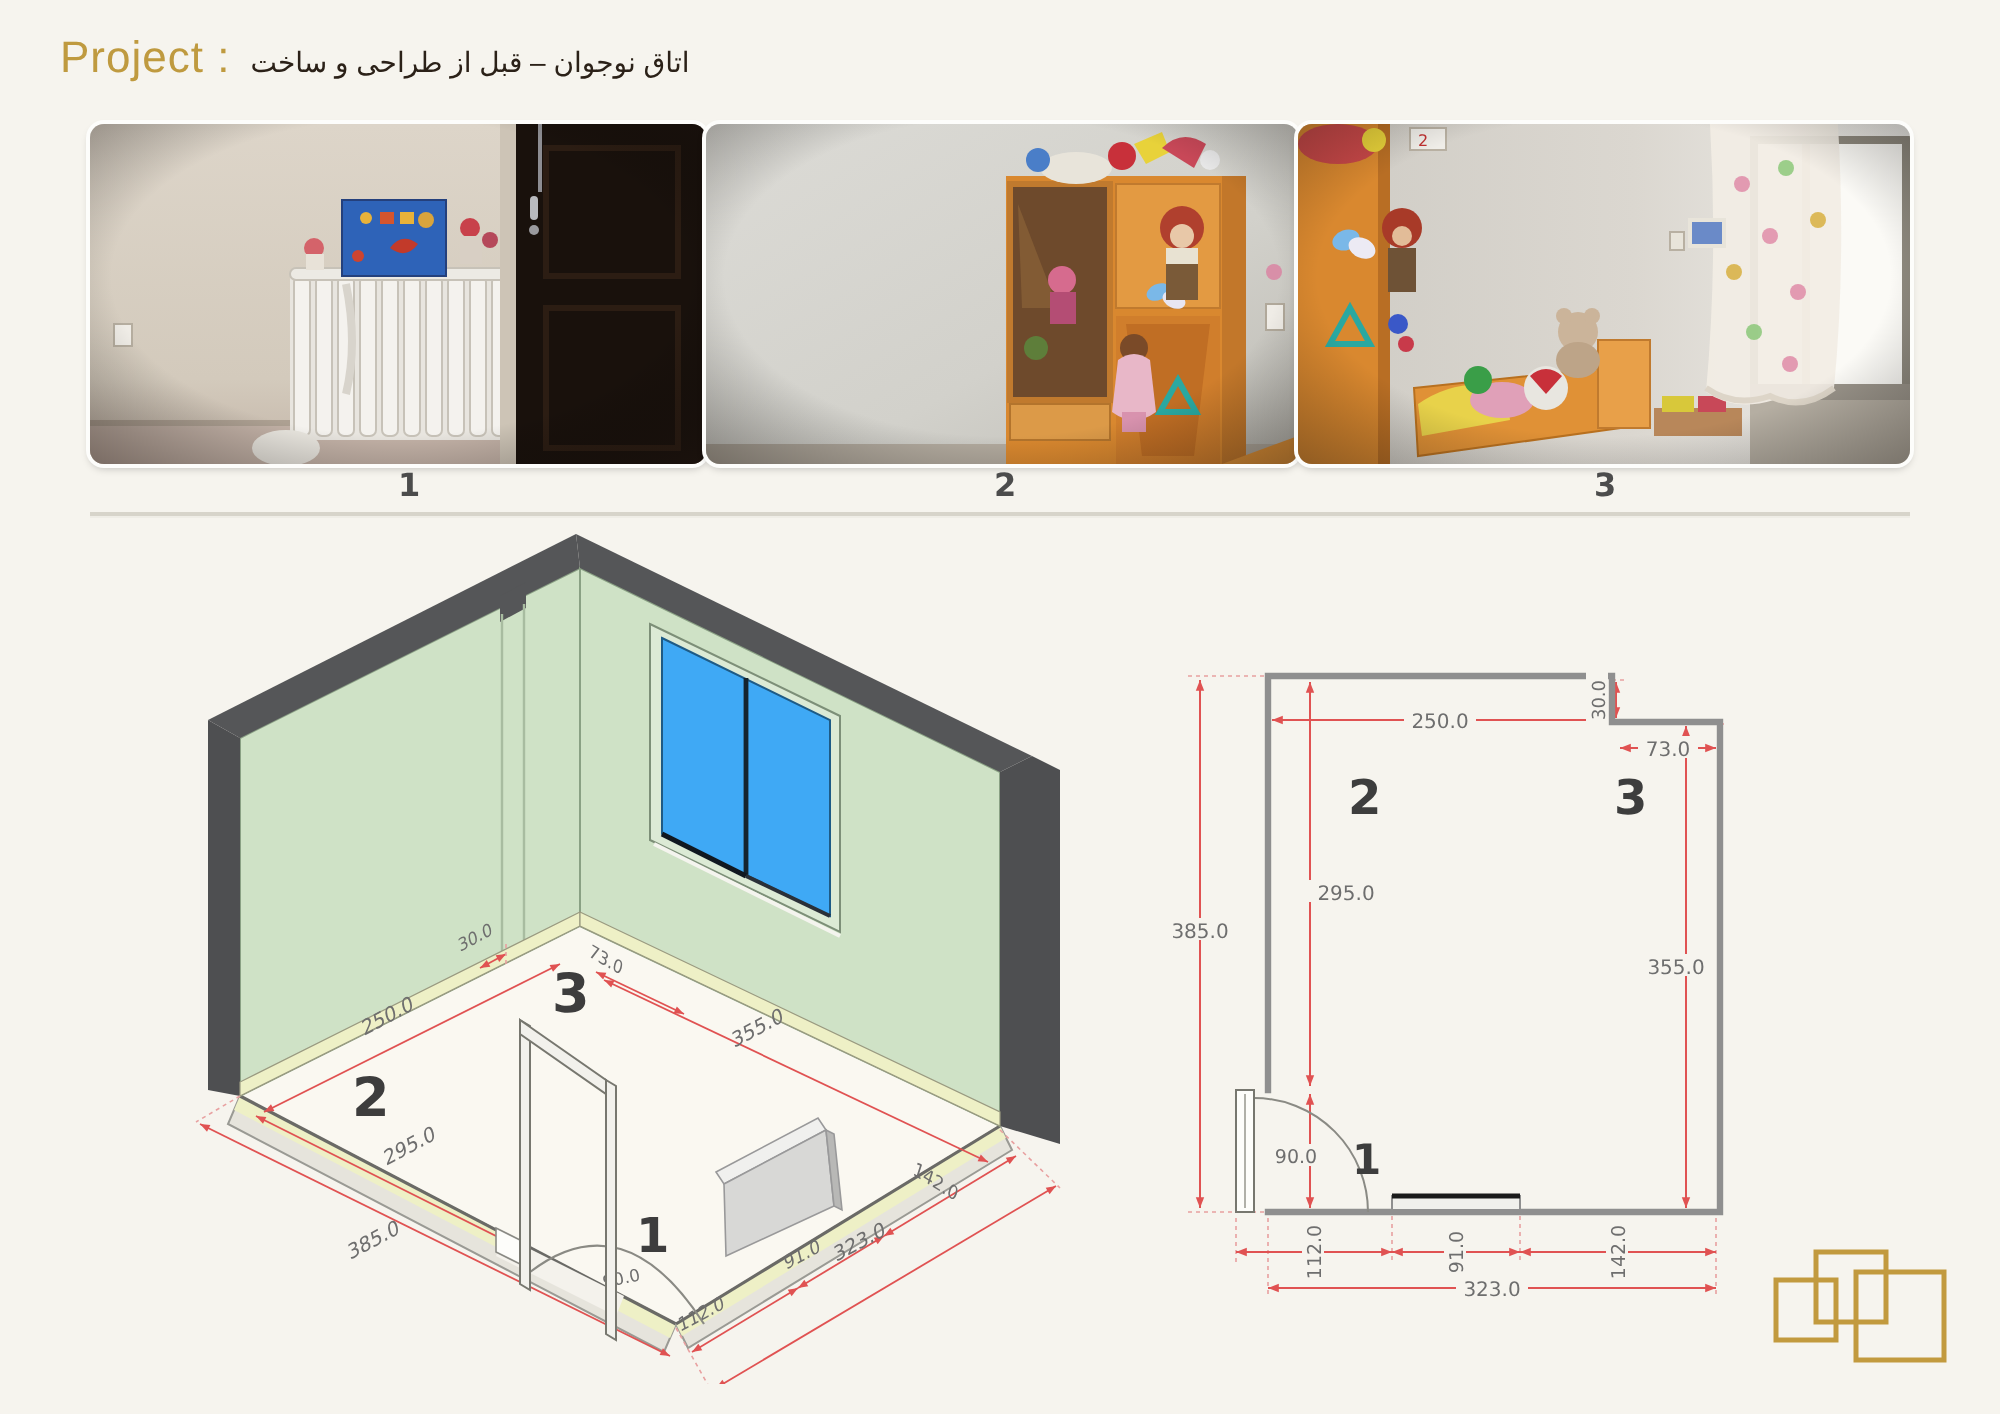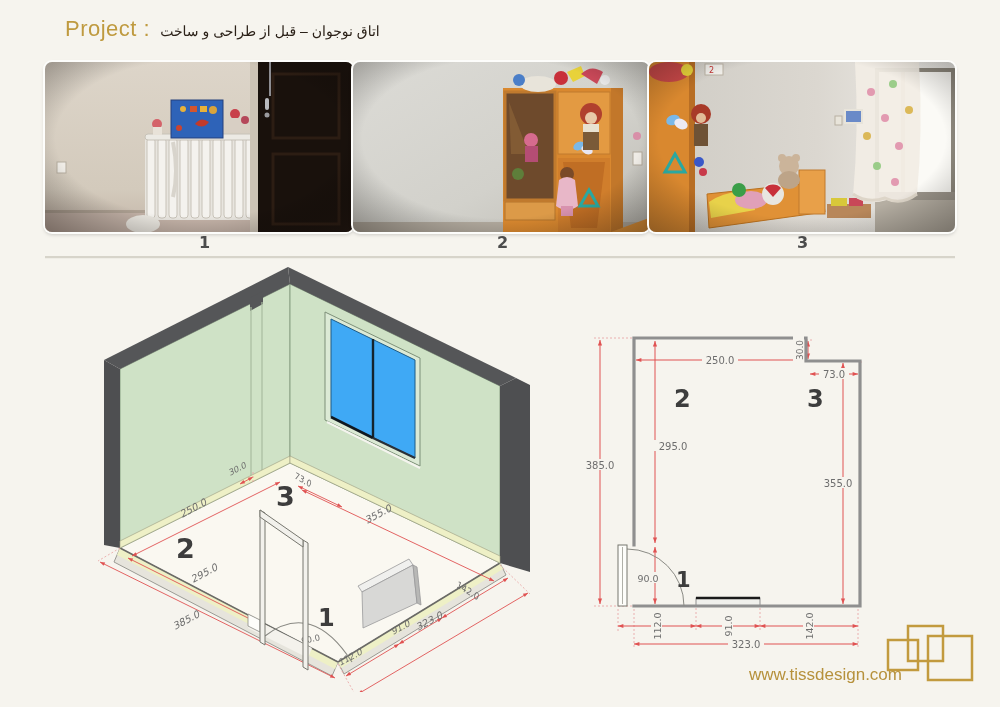--- a/index.html
+++ b/index.html
@@ -1,21 +1,21 @@
 <!DOCTYPE html>
 <html><head>
 <meta charset="utf-8">
 <style>
   html,body{margin:0;padding:0;}
   body{background:#888;}
   #page{position:relative;width:1000px;height:707px;background:#f6f4ee;overflow:hidden;
         font-family:"Liberation Sans", sans-serif;}
   
   .hdr{position:absolute;left:30px;top:16px;height:30px;display:flex;align-items:baseline;gap:10px;}
-  .hdr .proj{font-size:22px;color:#bf9a3f;letter-spacing:.5px;margin-left:35px;}
+  .hdr .proj{font-size:22px;color:#bf9a3f;letter-spacing:.5px;}
   .hdr .fa{font-size:14px;font-weight:normal;color:#2b2118;direction:rtl;}
   
   .photo{position:absolute;top:62px;height:170px;border-radius:7px;overflow:hidden;
          box-shadow:0 0 0 2px #fdfdfb,0 2px 4px rgba(0,0,0,.25);}
   .photo svg{display:block;width:100%;height:100%;}
   .cap{position:absolute;top:233px;font-size:16px;font-weight:bold;color:#4c4c4c;
        font-family:"DejaVu Sans", sans-serif;}
   .divider{position:absolute;left:45px;top:256px;width:910px;height:2px;background:#d7d4ca;
            border-bottom:1px solid #efede6;}
   
@@ -451,21 +451,20 @@
           <rect x="-18" y="-6" width="36" height="11" fill="#f6f4ee"></rect>
         <text class="dim" font-size="10" text-anchor="middle" y="4">323.0</text>
         </g>
     </g>
 
     <text class="vp" font-size="24" x="94" y="92">2</text>
     <text class="vp" font-size="24" x="227" y="92">3</text>
     <text class="vp" font-size="21" x="96" y="272">1</text>
   </svg>
 
-  <div class="site">www.tissdesign.com</div>
   <svg id="logo" width="92" height="70" viewBox="0 0 92 70">
     <g fill="none" stroke="#c29a3e" stroke-width="2.5">
       <rect x="2" y="16" width="30" height="30"></rect>
       <rect x="22" y="2" width="35" height="35"></rect>
       <rect x="42" y="12" width="44" height="44"></rect>
     </g>
   </svg>
 
 </div>
 

